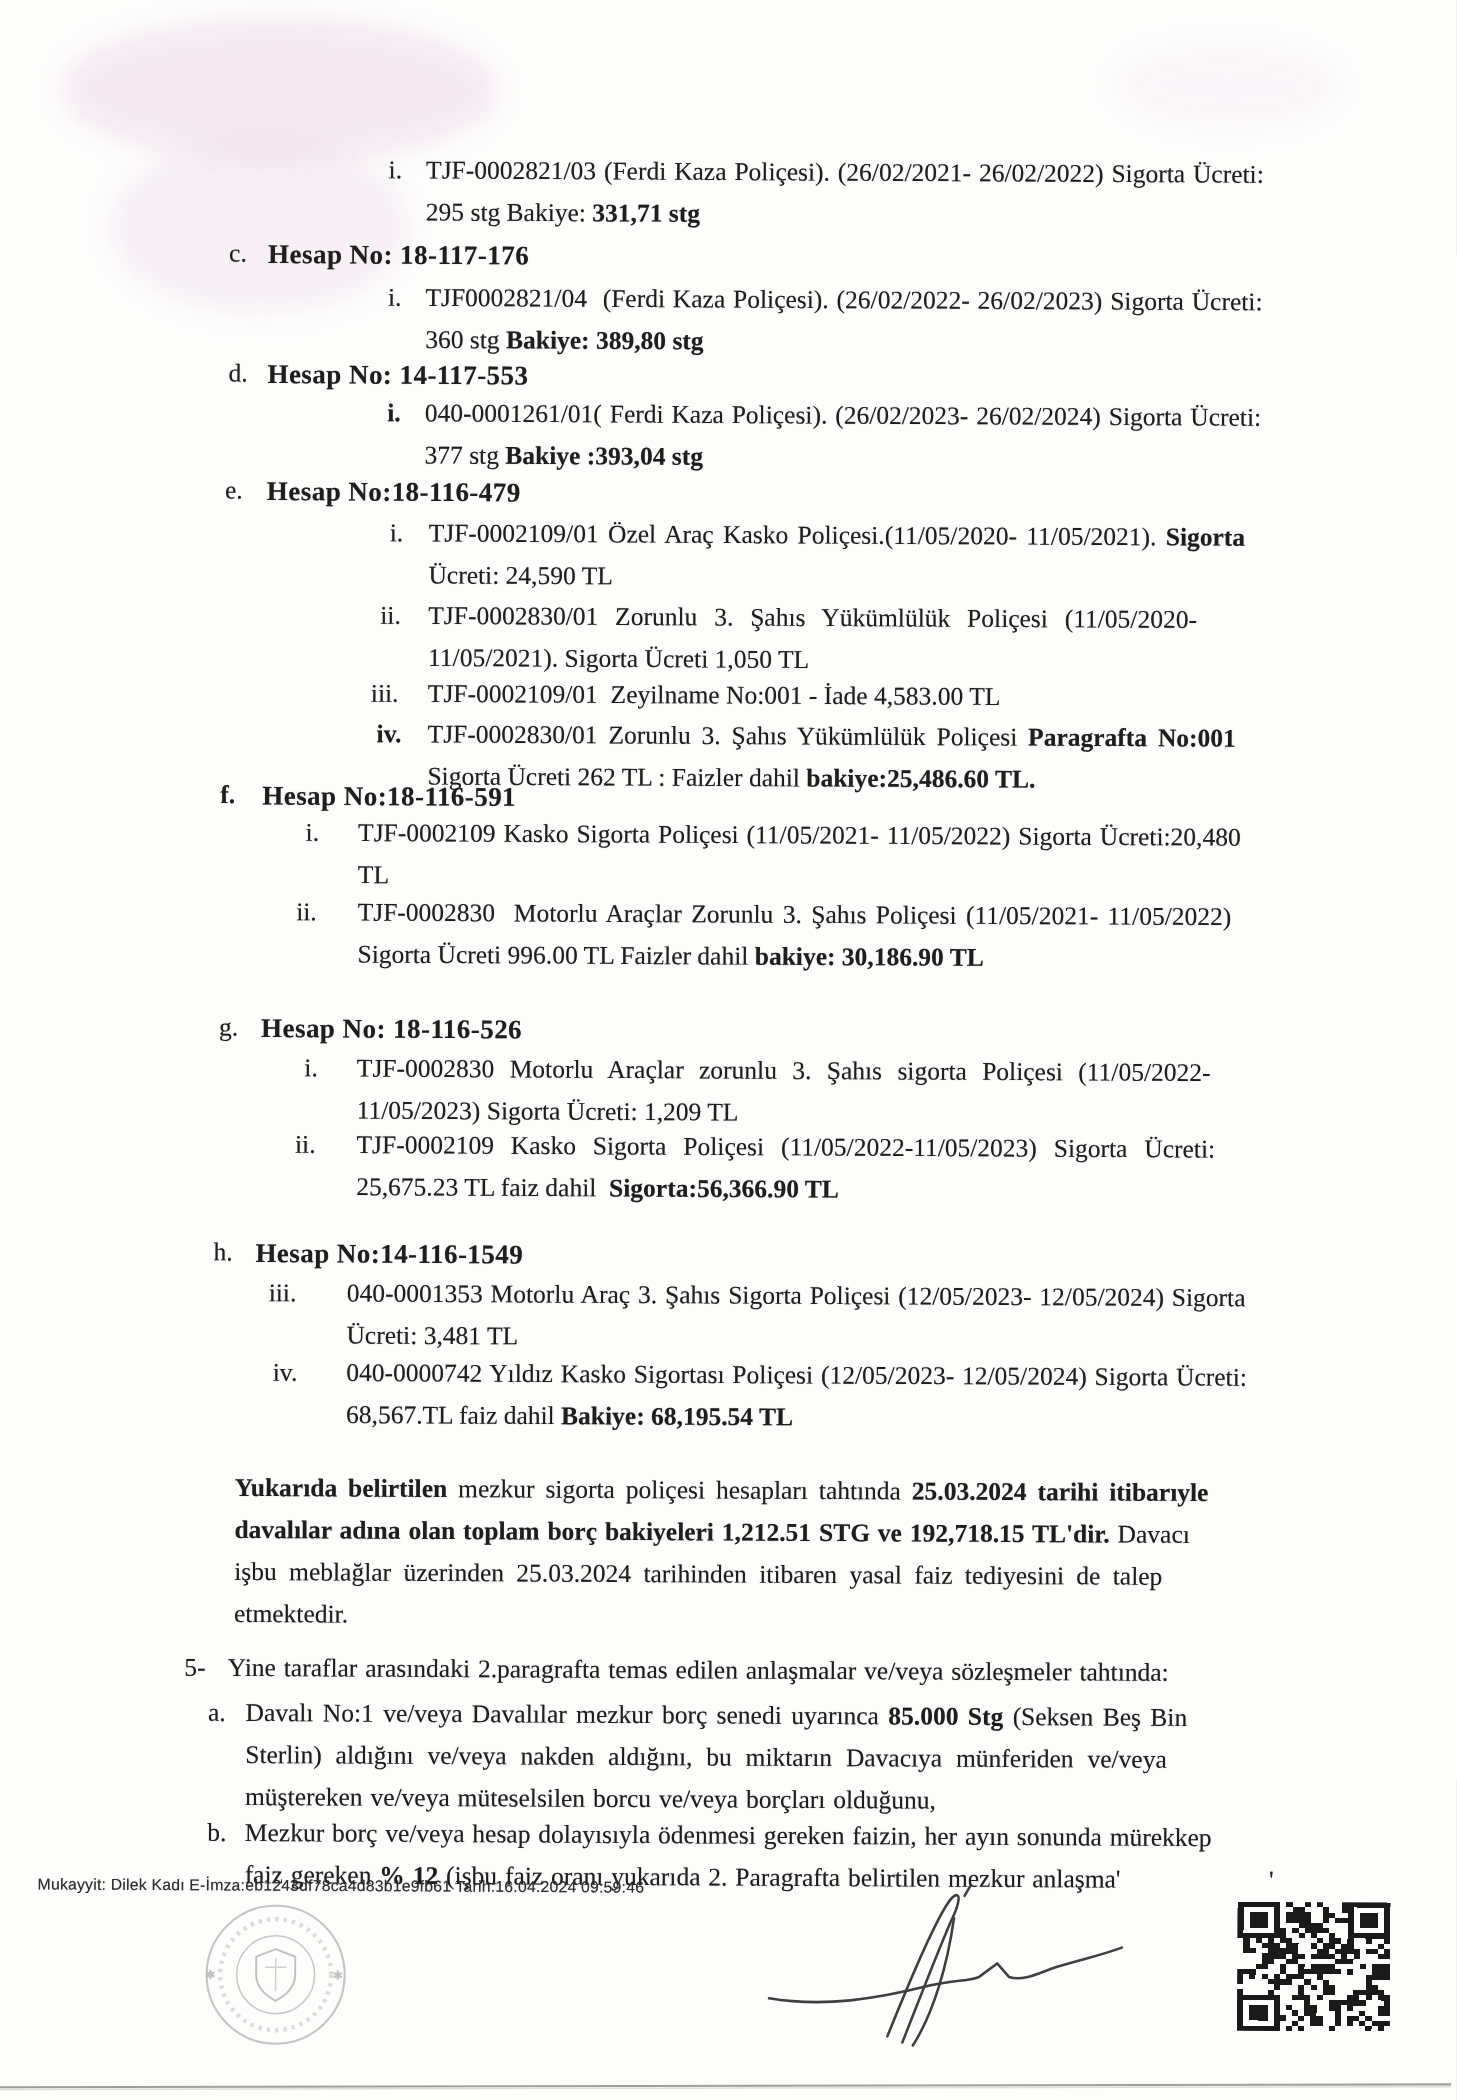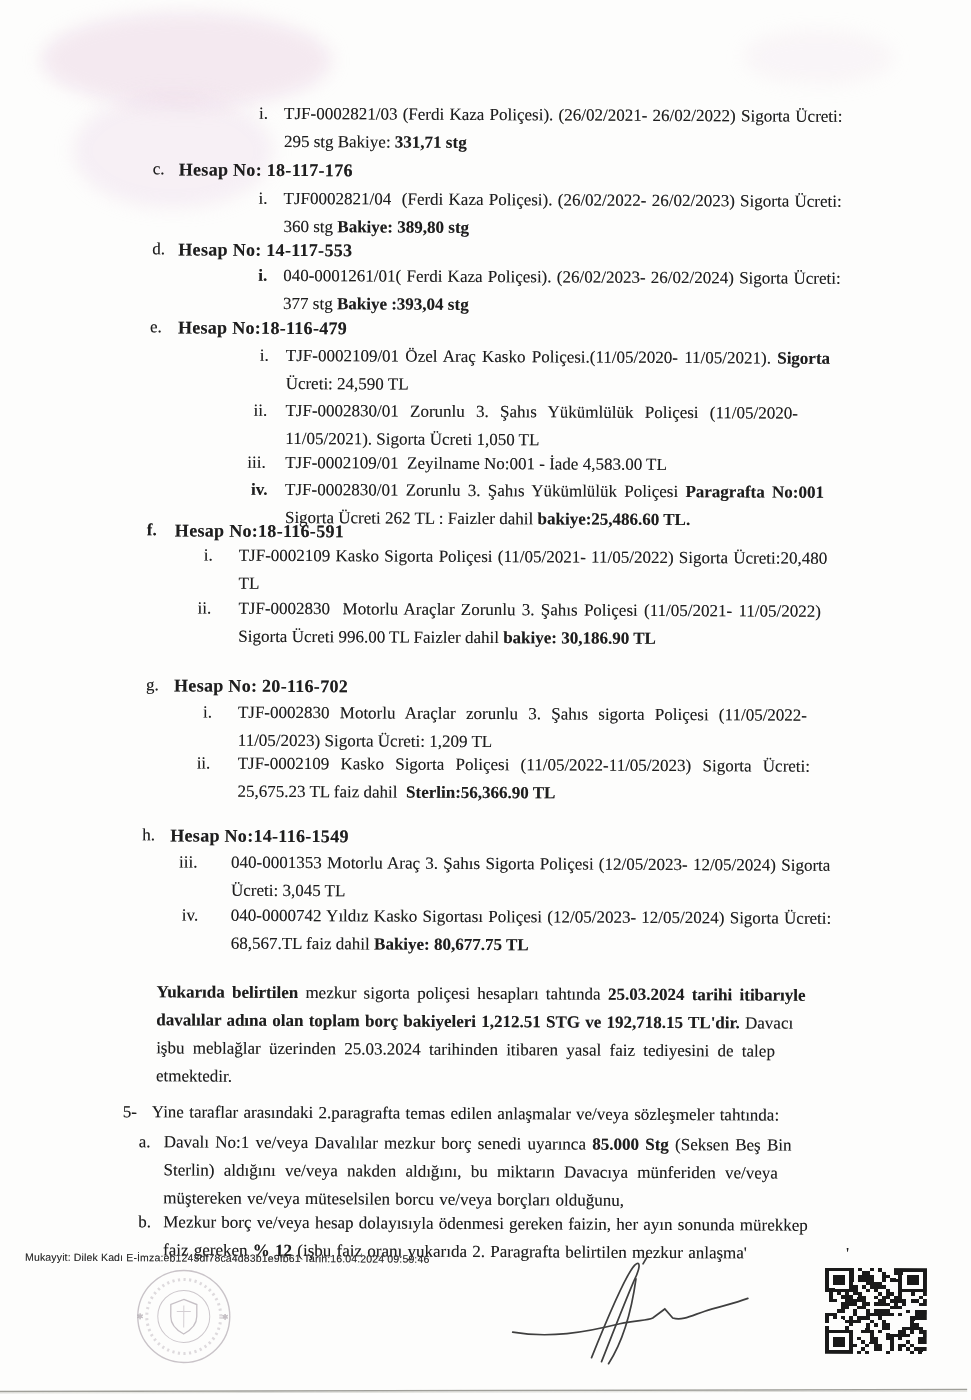--- a/index.html
+++ b/index.html
@@ -118,55 +118,55 @@
         <div class="blk" style="top: 596px;">
           <span class="mk" style="left: 197px;">ii.</span>
           <div class="tx" style="margin-left: 238px;">
             <div class="ln" style="word-spacing: 2px;"><span>TJF-0002830  Motorlu Araçlar Zorunlu 3. Şahıs Poliçesi (11/05/2021- 11/05/2022)</span></div>
             <div class="ln"><span>Sigorta Ücreti 996.00 TL Faizler dahil </span><span class="b">bakiye: 30,186.90 TL</span></div>
           </div>
         </div>
         <div class="blk" style="top: 673px;">
           <span class="mk" style="left: 146px;">g.</span>
           <div class="tx hd" style="margin-left: 174px;">
-            <div class="ln"><span class="b">Hesap No: 20-116-702</span></div>
+            <div class="ln"><span class="b">Hesap No: 18-116-526</span></div>
           </div>
         </div>
         <div class="blk" style="top: 700px;">
           <span class="mk" style="left: 203px;">i.</span>
           <div class="tx" style="margin-left: 238px;">
             <div class="ln" style="word-spacing: 6px;"><span>TJF-0002830 Motorlu Araçlar zorunlu 3. Şahıs sigorta Poliçesi (11/05/2022-</span></div>
             <div class="ln"><span>11/05/2023) Sigorta Ücreti: 1,209 TL</span></div>
           </div>
         </div>
         <div class="blk" style="top: 751px;">
           <span class="mk" style="left: 197px;">ii.</span>
           <div class="tx" style="margin-left: 238px;">
             <div class="ln" style="word-spacing: 7px;"><span>TJF-0002109 Kasko Sigorta Poliçesi (11/05/2022-11/05/2023) Sigorta Ücreti:</span></div>
-            <div class="ln"><span>25,675.23 TL faiz dahil  </span><span class="b">Sterlin:56,366.90 TL</span></div>
+            <div class="ln"><span>25,675.23 TL faiz dahil  </span><span class="b">Sigorta:56,366.90 TL</span></div>
           </div>
         </div>
         <div class="blk" style="top: 823px;">
           <span class="mk" style="left: 143px;">h.</span>
           <div class="tx hd" style="margin-left: 171px;">
             <div class="ln"><span class="b">Hesap No:14-116-1549</span></div>
           </div>
         </div>
         <div class="blk" style="top: 850px;">
           <span class="mk" style="left: 180px;">iii.</span>
           <div class="tx" style="margin-left: 232px;">
             <div class="ln" style="word-spacing: 1px;"><span>040-0001353 Motorlu Araç 3. Şahıs Sigorta Poliçesi (12/05/2023- 12/05/2024) Sigorta</span></div>
-            <div class="ln"><span>Ücreti: 3,045 TL</span></div>
+            <div class="ln"><span>Ücreti: 3,481 TL</span></div>
           </div>
         </div>
         <div class="blk" style="top: 903px;">
           <span class="mk" style="left: 183px;">iv.</span>
           <div class="tx" style="margin-left: 232px;">
             <div class="ln" style="word-spacing: 1px;"><span>040-0000742 Yıldız Kasko Sigortası Poliçesi (12/05/2023- 12/05/2024) Sigorta Ücreti:</span></div>
-            <div class="ln"><span>68,567.TL faiz dahil </span><span class="b">Bakiye: 80,677.75 TL</span></div>
+            <div class="ln"><span>68,567.TL faiz dahil </span><span class="b">Bakiye: 68,195.54 TL</span></div>
           </div>
         </div>
         <div class="blk" style="top: 980px;">
           <div class="tx" style="margin-left: 158px;">
             <div class="ln" style="word-spacing: 3px;"><span class="b">Yukarıda belirtilen</span><span> mezkur sigorta poliçesi hesapları tahtında </span><span class="b">25.03.2024 tarihi itibarıyle</span></div>
             <div class="ln" style="word-spacing: 1px;"><span class="b">davalılar adına olan toplam borç bakiyeleri 1,212.51 STG ve 192,718.15 TL'dir.</span><span> Davacı</span></div>
             <div class="ln" style="word-spacing: 4px;"><span>işbu meblağlar üzerinden 25.03.2024 tarihinden itibaren yasal faiz tediyesini de talep</span></div>
             <div class="ln"><span>etmektedir.</span></div>
           </div>
         </div>

